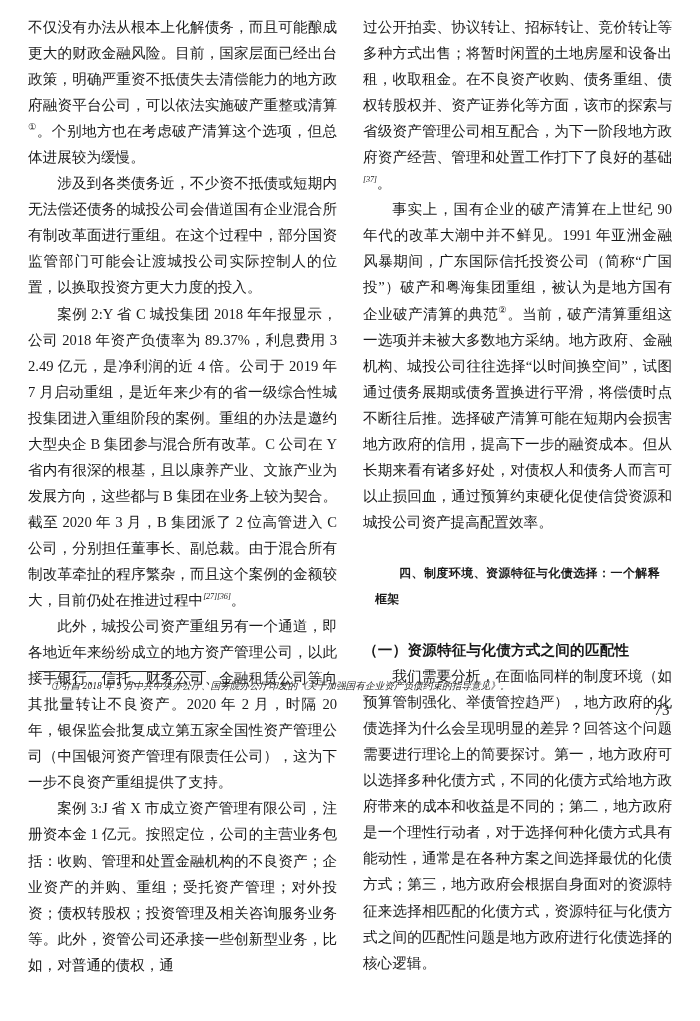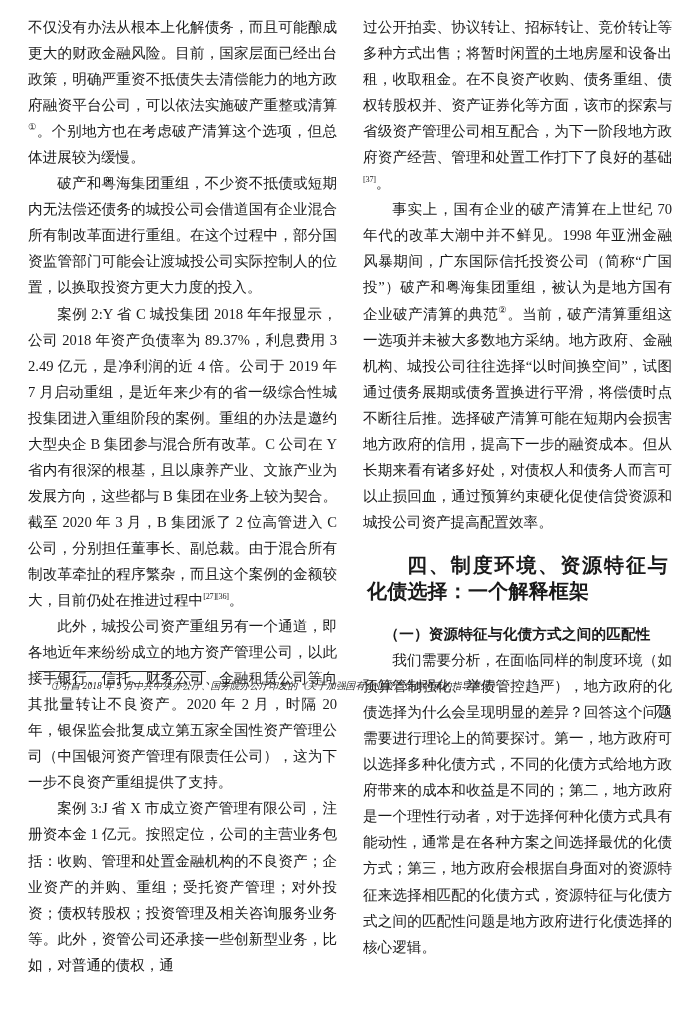--- a/index.html
+++ b/index.html
@@ -41,45 +41,46 @@
     text-align: justify;
     text-justify: inter-character;
     text-indent: 2em;
     letter-spacing: 0.0px;
     word-break: break-all;
     -webkit-hyphens: none;
     hyphens: none;
   }
   p.para.noindent { text-indent: 0; }
   .sec-head {
-    margin: 4px;
-    font-size: 20px;
+    margin: 12px;
+    font-size: 12px;
     line-height: 26.05px;
     font-weight: bold;
     text-indent: 2em;
     text-align: justify;
     word-break: break-all;
     letter-spacing: 0.2px;
   }
   .sub-head {
     margin: 0;
     font-size: 14.6px;
     line-height: 26.05px;
     font-weight: bold;
-    text-align: center;
+    text-align: left;
     letter-spacing: 0.2px;
   }
   .spacer-head {
     height: 13px;
   }
   sup.ref {
     font-size: 8.2px;
     vertical-align: super;
     line-height: 0;
     letter-spacing: -0.2px;
+    font-style: italic;
   }
   sup.note {
     font-size: 9.4px;
     vertical-align: super;
     line-height: 0;
   }
   
   #footnotes {
     position: absolute;
     left: 32px;
@@ -119,35 +120,35 @@
 
 <div id="page">
 
   <div class="columns">
 
     <div class="col">
 
       <p class="para noindent"><span>不仅没有办法从根本上化解债务，而且可能酿成更大的财政金融风险。目前，国家层面已经出台政策，明确严重资不抵债失去清偿能力的地方政府融资平台公司，可以依法实施破产重整或清算</span><sup class="note">①</sup><span>。个别地方也在考虑破产清算这个选项，但总体进展较为缓慢。</span></p>
 
 
-      <p class="para">破产和粤海集团重组，不少资不抵债或短期内无法偿还债务的城投公司会借道国有企业混合所有制改革面进行重组。在这个过程中，部分国资监管部门可能会让渡城投公司实际控制人的位置，以换取投资方更大力度的投入。</p>
+      <p class="para">涉及到各类债务近，不少资不抵债或短期内无法偿还债务的城投公司会借道国有企业混合所有制改革面进行重组。在这个过程中，部分国资监管部门可能会让渡城投公司实际控制人的位置，以换取投资方更大力度的投入。</p>
 
       <p class="para"><span>案例 2:Y 省 C 城投集团 2018 年年报显示，公司 2018 年资产负债率为 89.37%，利息费用 32.49 亿元，是净利润的近 4 倍。公司于 2019 年 7 月启动重组，是近年来少有的省一级综合性城投集团进入重组阶段的案例。重组的办法是邀约大型央企 B 集团参与混合所有改革。C 公司在 Y 省内有很深的根基，且以康养产业、文旅产业为发展方向，这些都与 B 集团在业务上较为契合。截至 2020 年 3 月，B 集团派了 2 位高管进入 C 公司，分别担任董事长、副总裁。由于混合所有制改革牵扯的程序繁杂，而且这个案例的金额较大，目前仍处在推进过程中</span><sup class="ref">[27][36]</sup><span>。</span></p>
 
       <p class="para">此外，城投公司资产重组另有一个通道，即各地近年来纷纷成立的地方资产管理公司，以此接手银行、信托、财务公司、金融租赁公司等向其批量转让不良资产。2020 年 2 月，时隔 20 年，银保监会批复成立第五家全国性资产管理公司（中国银河资产管理有限责任公司），这为下一步不良资产重组提供了支持。</p>
 
       <p class="para">案例 3:J 省 X 市成立资产管理有限公司，注册资本金 1 亿元。按照定位，公司的主营业务包括：收购、管理和处置金融机构的不良资产；企业资产的并购、重组；受托资产管理；对外投资；债权转股权；投资管理及相关咨询服务业务等。此外，资管公司还承接一些创新型业务，比如，对普通的债权，通</p>
 
     </div>
 
     <div class="col">
 
       <p class="para noindent"><span>过公开拍卖、协议转让、招标转让、竞价转让等多种方式出售；将暂时闲置的土地房屋和设备出租，收取租金。在不良资产收购、债务重组、债权转股权并、资产证券化等方面，该市的探索与省级资产管理公司相互配合，为下一阶段地方政府资产经营、管理和处置工作打下了良好的基础</span><sup class="ref">[37]</sup><span>。</span></p>
 
-      <p class="para"><span>事实上，国有企业的破产清算在上世纪 70 年代的改革大潮中并不鲜见。1998 年亚洲金融风暴期间，广东国际信托投资公司（简称“广国投”）破产和粤海集团重组，被认为是地方国有企业破产清算的典范</span><sup class="note">②</sup><span>。当前，破产清算重组这一选项并未被大多数地方采纳。地方政府、金融机构、城投公司往往选择“以时间换空间”，试图通过债务展期或债务置换进行平滑，将偿债时点不断往后推。选择破产清算可能在短期内会损害地方政府的信用，提高下一步的融资成本。但从长期来看有诸多好处，对债权人和债务人而言可以止损回血，通过预算约束硬化促使信贷资源和城投公司资产提高配置效率。</span></p>
+      <p class="para"><span>事实上，国有企业的破产清算在上世纪 90 年代的改革大潮中并不鲜见。1991 年亚洲金融风暴期间，广东国际信托投资公司（简称“广国投”）破产和粤海集团重组，被认为是地方国有企业破产清算的典范</span><sup class="note">②</sup><span>。当前，破产清算重组这一选项并未被大多数地方采纳。地方政府、金融机构、城投公司往往选择“以时间换空间”，试图通过债务展期或债务置换进行平滑，将偿债时点不断往后推。选择破产清算可能在短期内会损害地方政府的信用，提高下一步的融资成本。但从长期来看有诸多好处，对债权人和债务人而言可以止损回血，通过预算约束硬化促使信贷资源和城投公司资产提高配置效率。</span></p>
 
       <div class="spacer-head"></div>
 
       <p class="sec-head">四、制度环境、资源特征与化债选择：一个解释框架</p>
 
       <div class="spacer-head"></div>
 
 
       <p class="sub-head">（一）资源特征与化债方式之间的匹配性</p>
 

